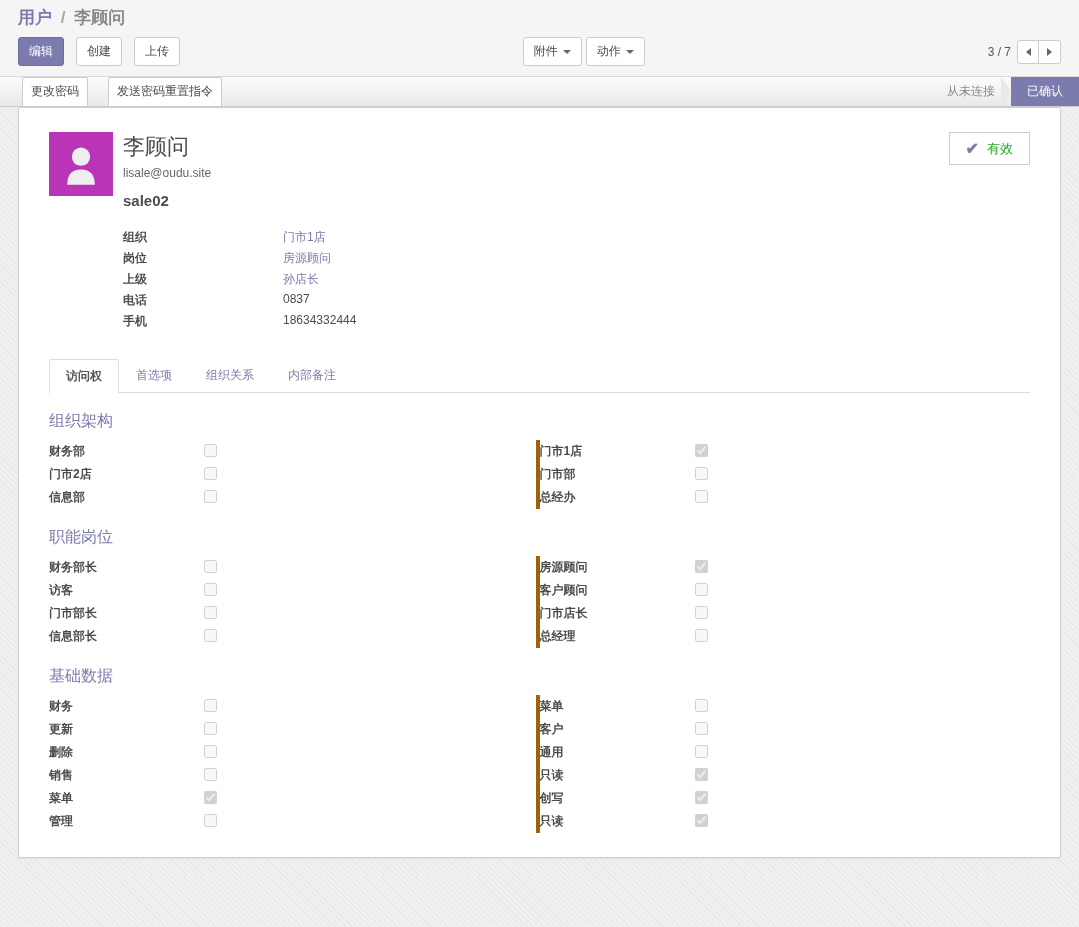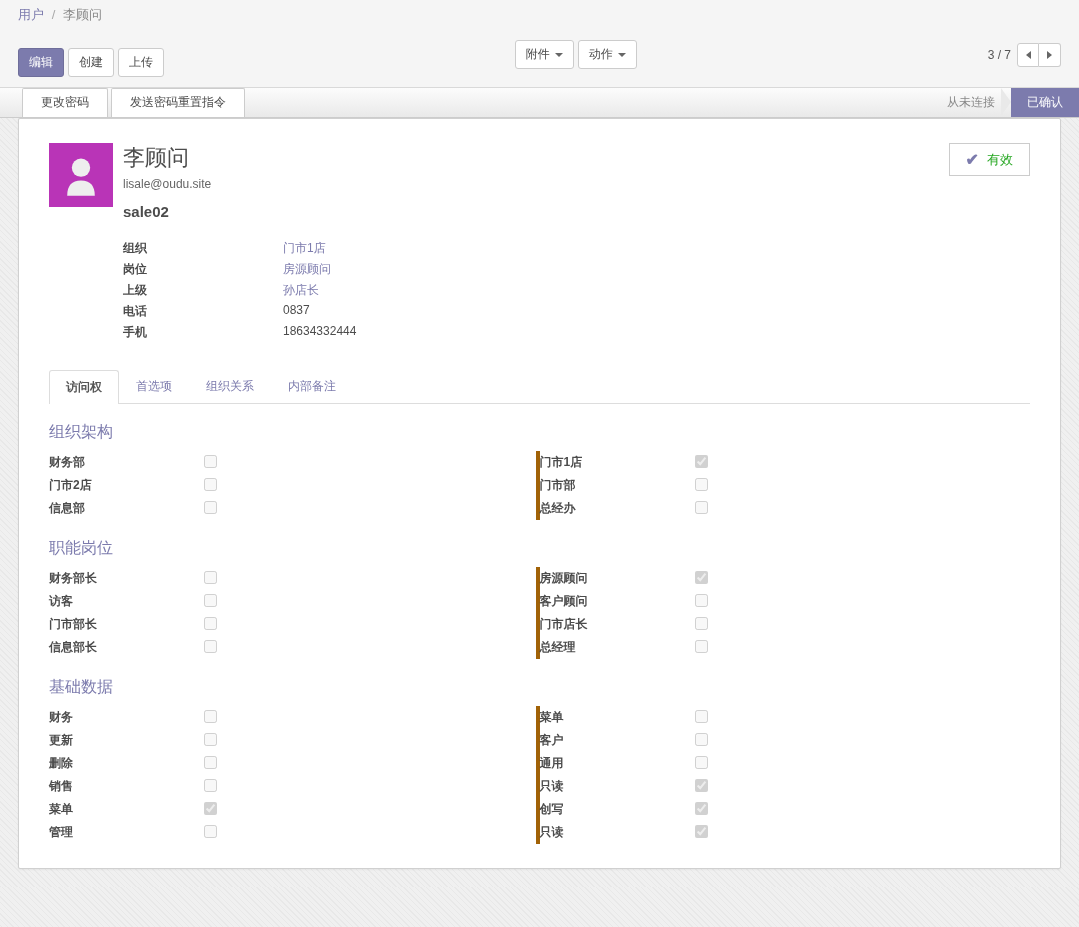--- a/index.html
+++ b/index.html
@@ -1,43 +1,43 @@
 <!DOCTYPE html>
 <html><head>
 <meta charset="utf-8">
 <style>
 * { box-sizing: border-box; margin: 0; padding: 0; }
 body { font-family: Arial, "Microsoft YaHei", sans-serif; font-size: 13px; color: #4c4c4c; background: #f0f0f0; background-image: repeating-linear-gradient(45deg, #e8e8e8 0, #e8e8e8 1px, #f0f0f0 1px, #f0f0f0 4px); }
 .container { width: 1079px; }
 
 
 .topbar { background: #f5f5f5; border-bottom: 1px solid #d9d9d9; padding: 0 18px; }
-.breadcrumb { padding: 6px 0 4px 0; font-size: 13px; color: #888; }
+.breadcrumb { padding: 6px 0 4px 0; font-size: 17px; color: #888; font-weight: bold; }
 .breadcrumb a { color: #7c7bad; text-decoration: none; }
 .breadcrumb .sep { color: #aaa; margin: 0 4px; }
 .toolbar { display: flex; align-items: center; padding: 4px 0 10px 0; }
-.toolbar-left { display: flex; gap: 4px; margin-top: 16px; }
+.toolbar-left { display: flex; gap: 12px; }
 .toolbar-center { flex: 1; display: flex; justify-content: center; gap: 4px; }
 .toolbar-right { display: flex; align-items: center; gap: 6px; }
 .btn { display: inline-flex; align-items: center; background: #fff; border: 1px solid #ccc; border-radius: 3px; padding: 5px 10px; font-size: 12px; color: #4c4c4c; cursor: pointer; }
 .btn-primary { background: #7c7bad; color: #fff; border-color: #6f6e9a; }
 .btn .caret { margin-left: 5px; width: 0; height: 0; border-left: 4px solid transparent; border-right: 4px solid transparent; border-top: 4px solid #666; }
 .pager { display: flex; align-items: center; gap: 6px; color: #555; font-size: 12px; }
 .pager-btns { display: flex; }
 .pager-btn { background: #fff; border: 1px solid #ccc; width: 22px; height: 24px; display: flex; align-items: center; justify-content: center; cursor: pointer; }
 .pager-btn:first-child { border-radius: 3px 0 0 3px; }
 .pager-btn:last-child { border-radius: 0 3px 3px 0; border-left: none; }
 .chev { width: 0; height: 0; }
 .chev-left { border-top: 4px solid transparent; border-bottom: 4px solid transparent; border-right: 5px solid #666; }
 .chev-right { border-top: 4px solid transparent; border-bottom: 4px solid transparent; border-left: 5px solid #666; }
 
 
 .actionbar { display: flex; background: linear-gradient(#fcfcfc, #e9e9e9); border-bottom: 1px solid #ccc; min-height: 28px; }
 .actionbar-left { display: flex; padding-left: 22px; }
-.tab-btn { background: #fff; border: 1px solid #ccc; border-bottom: none; padding: 5px 18px; font-size: 12px; margin-right: 3px; cursor: pointer; border-radius: 2px 2px 0 0; }
+.tab-btn { background: #fff; border: 1px solid #ccc; border-bottom: none; padding: 5px 8px; font-size: 12px; margin-right: 20px; cursor: pointer; border-radius: 2px 2px 0 0; }
 .actionbar-right { margin-left: auto; display: flex; text-align: center; }
 .status-step { padding: 6px 16px; font-size: 12px; color: #888; position: relative; }
 .status-step.active { background: #7c7bad; color: #fff; }
 .status-step.active::before { content: ""; position: absolute; left: -10px; top: 0; width: 0; height: 0; border-top: 14px solid transparent; border-bottom: 14px solid transparent; border-left: 10px solid #e9e9e9; }
 
 
 .sheet-outer { padding: 0 18px 18px 18px; }
 .sheet { background: #fff; border: 1px solid #d0d0d0; border-radius: 2px; padding: 24px 30px; box-shadow: 0 1px 2px rgba(0,0,0,0.05); }
 .header-row { display: flex; align-items: flex-start; }
 .avatar { width: 64px; height: 64px; background: #b934b7; display: flex; align-items: center; justify-content: center; margin-right: 10px; }

